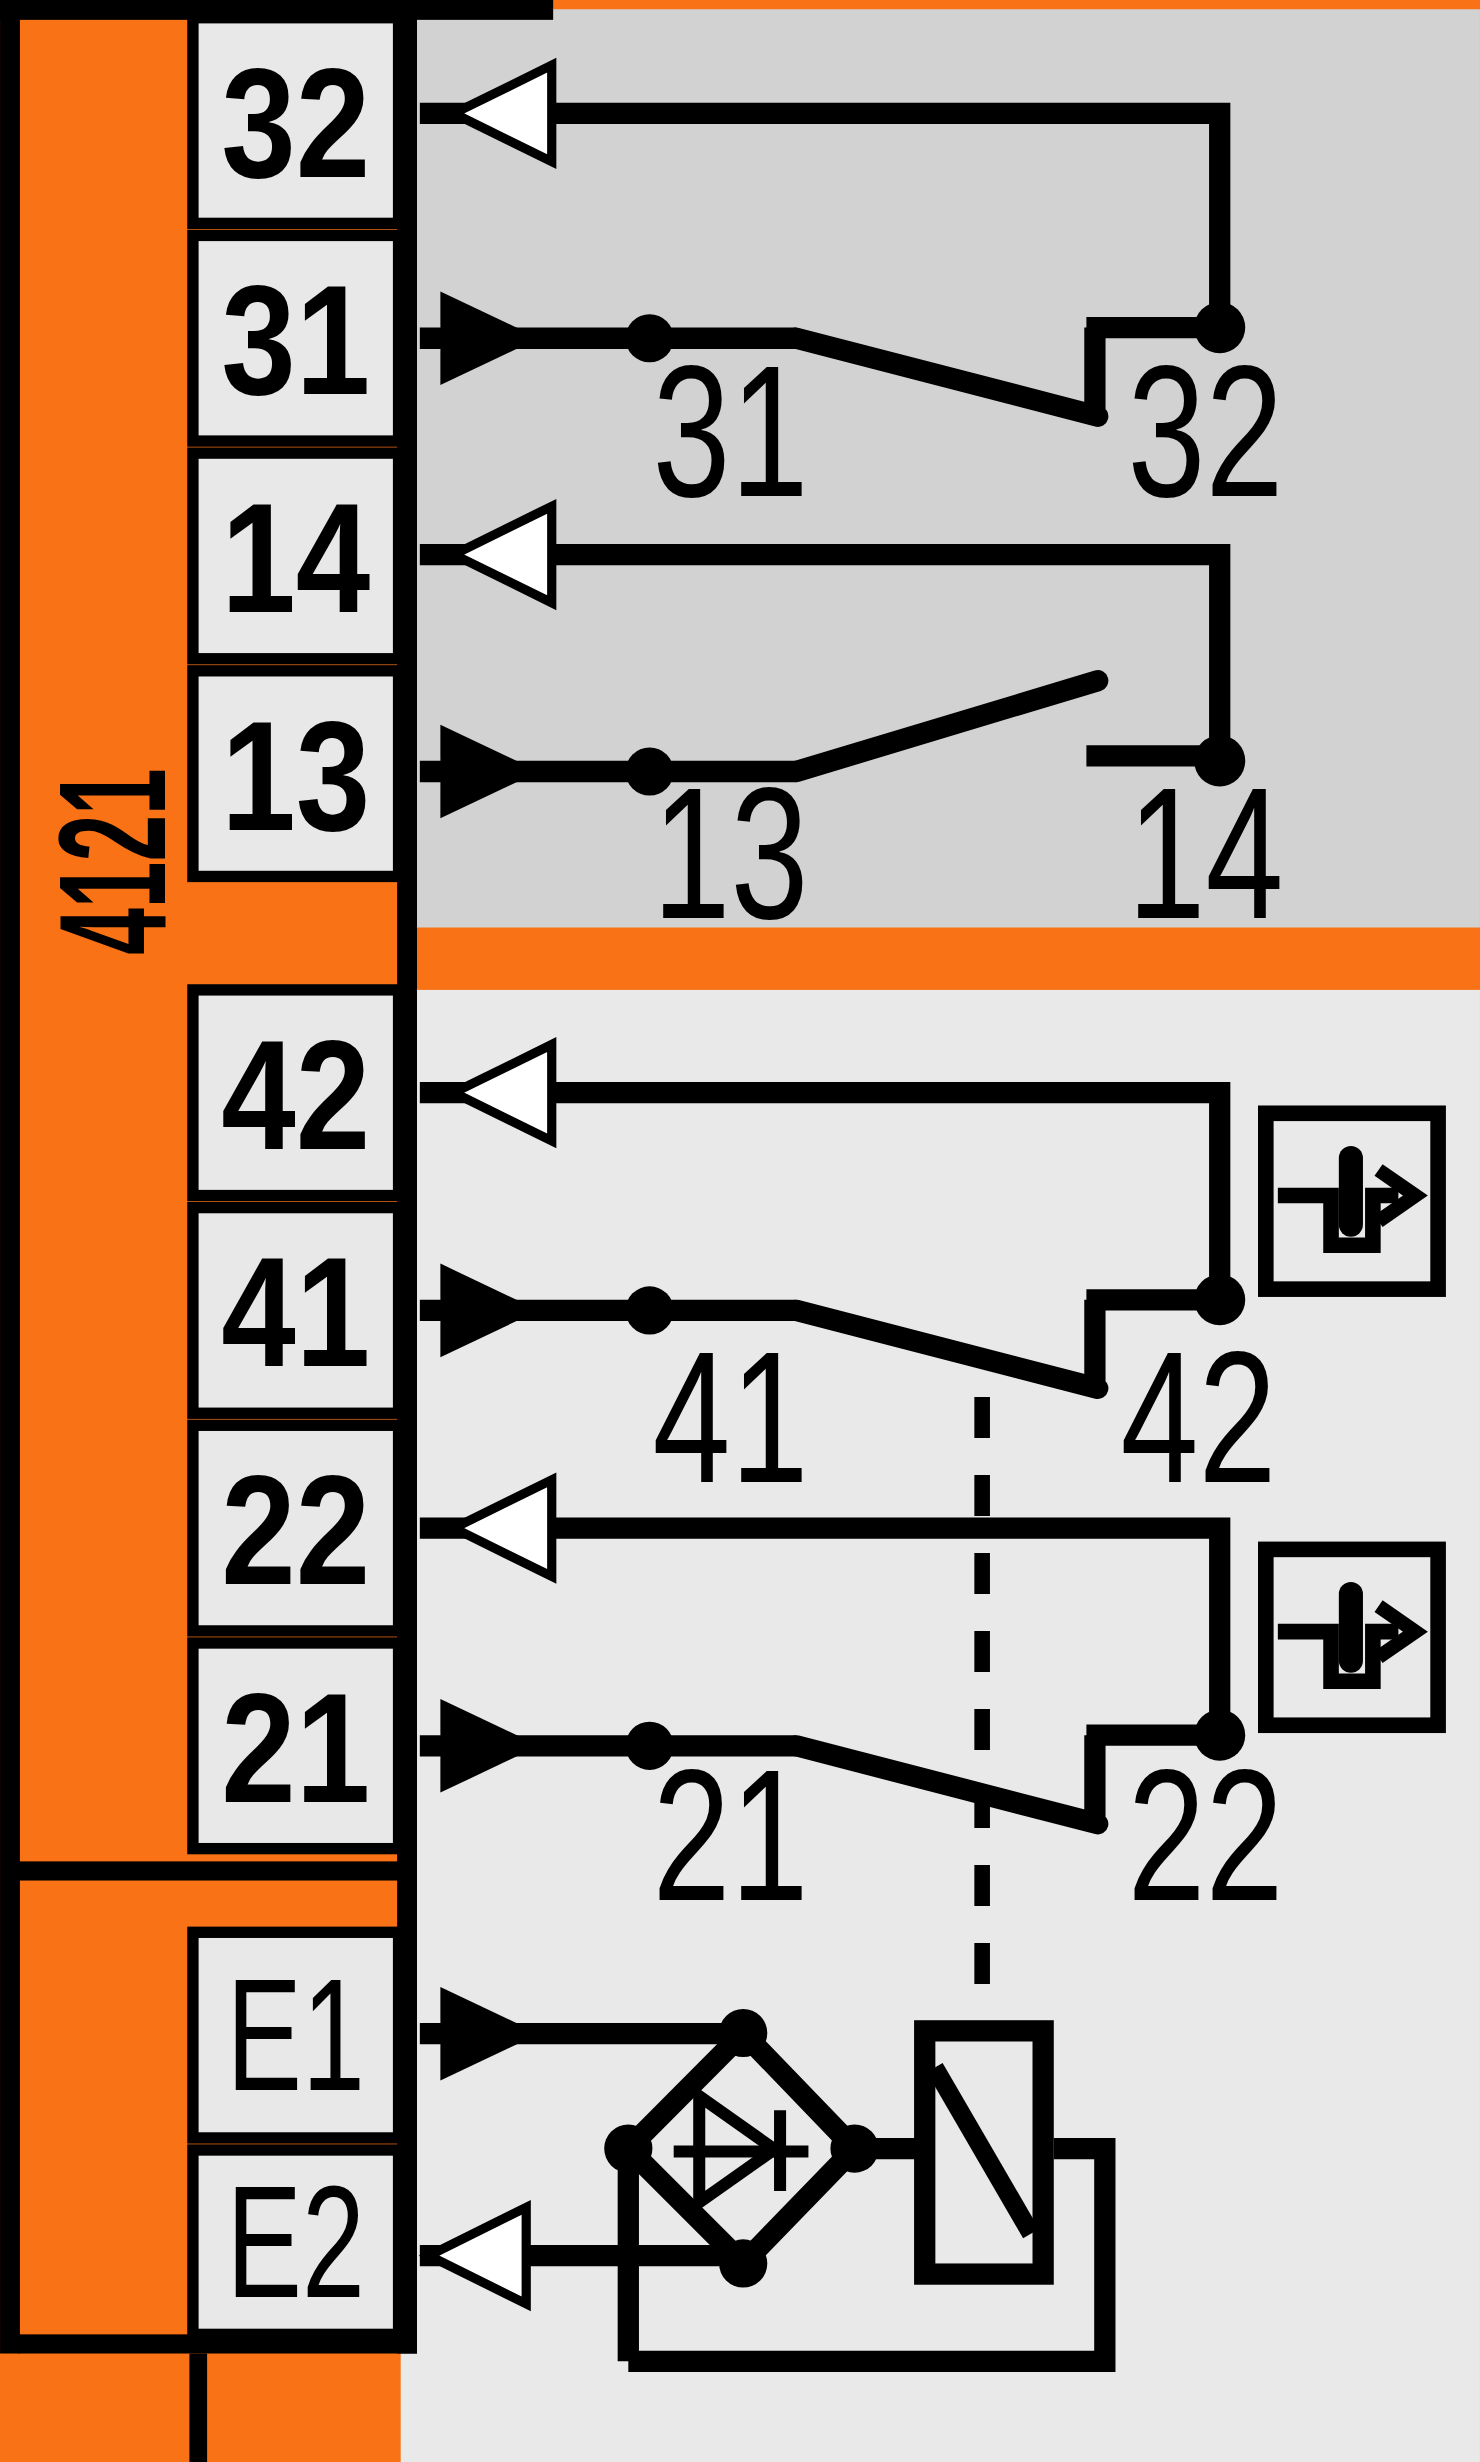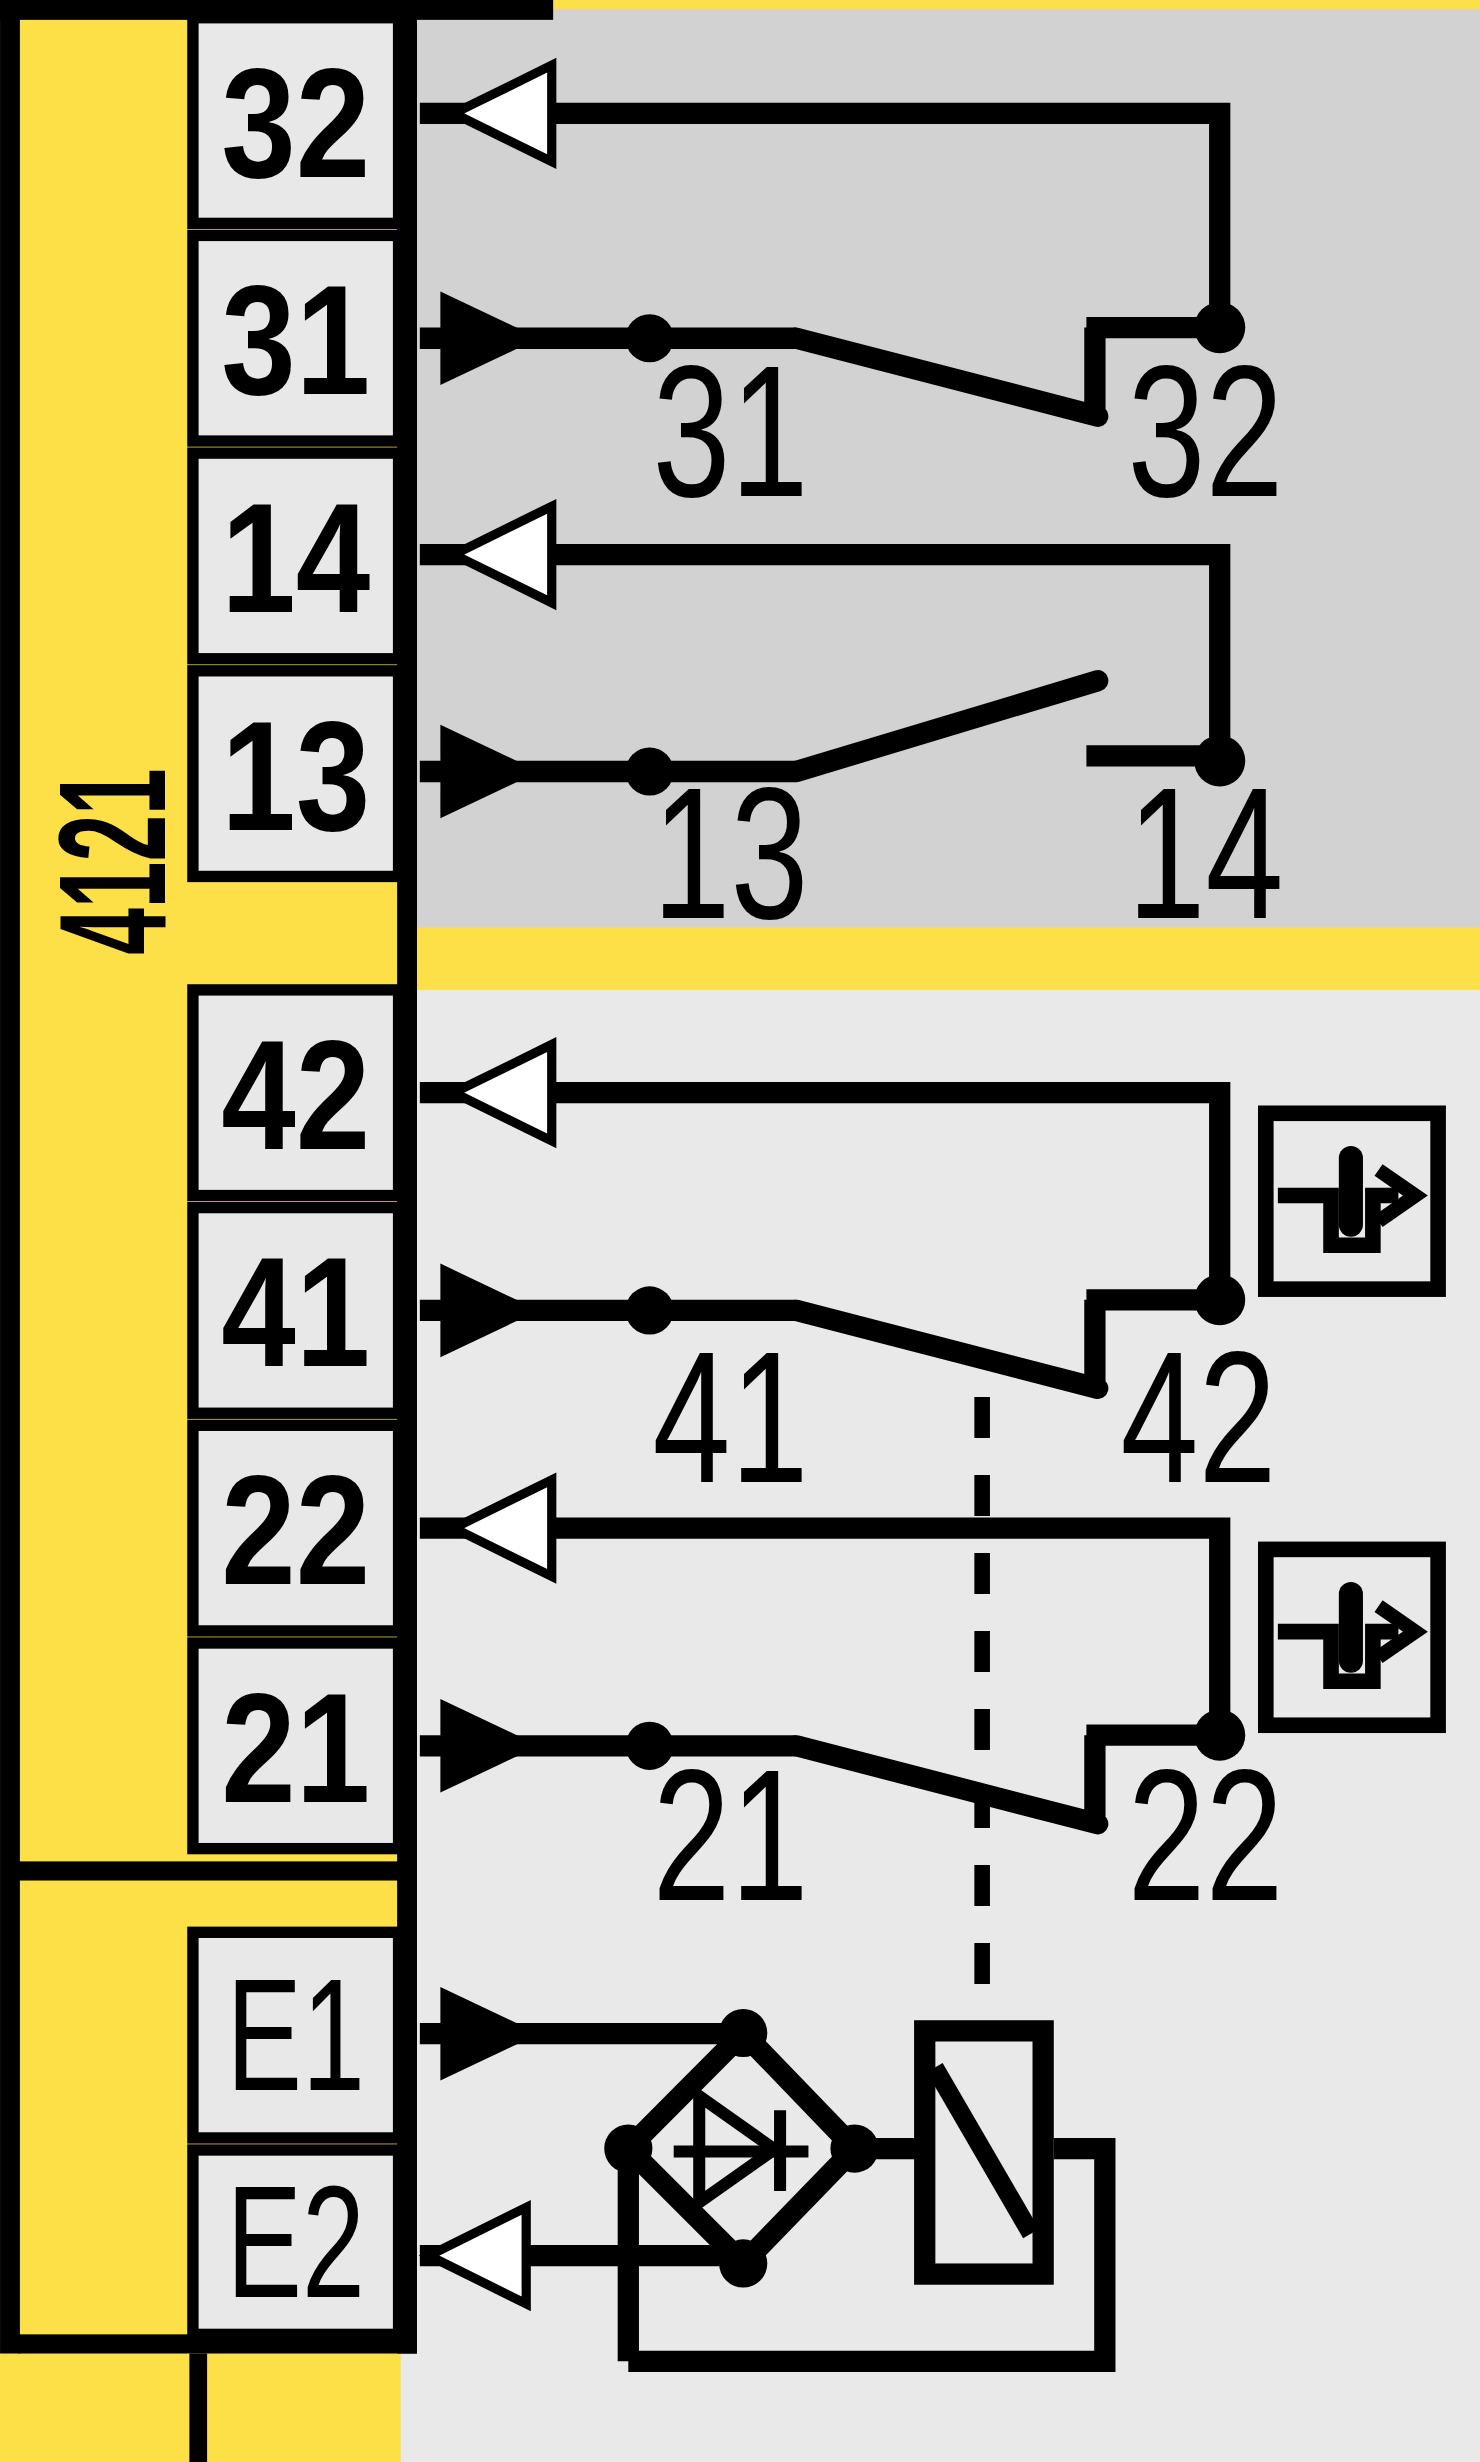--- a/index.html
+++ b/index.html
@@ -1,16 +1,16 @@
 <!DOCTYPE html>
 <html style="font-size:11.3px"><head>
 <meta charset="utf-8">
 <style>
   html,body{margin:0;padding:0;background:#fff;}
-  .stage{position:relative;width:1480px;height:2462px;background:#fde047;}
+  .stage{position:relative;width:1480px;height:2462px;background:#f97316;}
   svg{display:block;}
   text{fill:#000;}
   .lbl-box  { font:700 220px "Liberation Sans", sans-serif; }
   .lbl-inner{ font:400 265px "Liberation Sans", sans-serif; }
   .lbl-e    { font:400 225px "Liberation Sans", sans-serif; }
   .lbl-model{ font:700 215px "Liberation Sans", sans-serif; }
   .wire     { stroke:#000; stroke-width:30; fill:none; }
   .wire-thin{ stroke:#000; stroke-width:17; fill:none; }
   .lever    { stroke:#000; stroke-width:30; fill:none; stroke-linecap:round; }
   .boxline  { fill:#e8e8e8; stroke:#000; stroke-width:16; }

